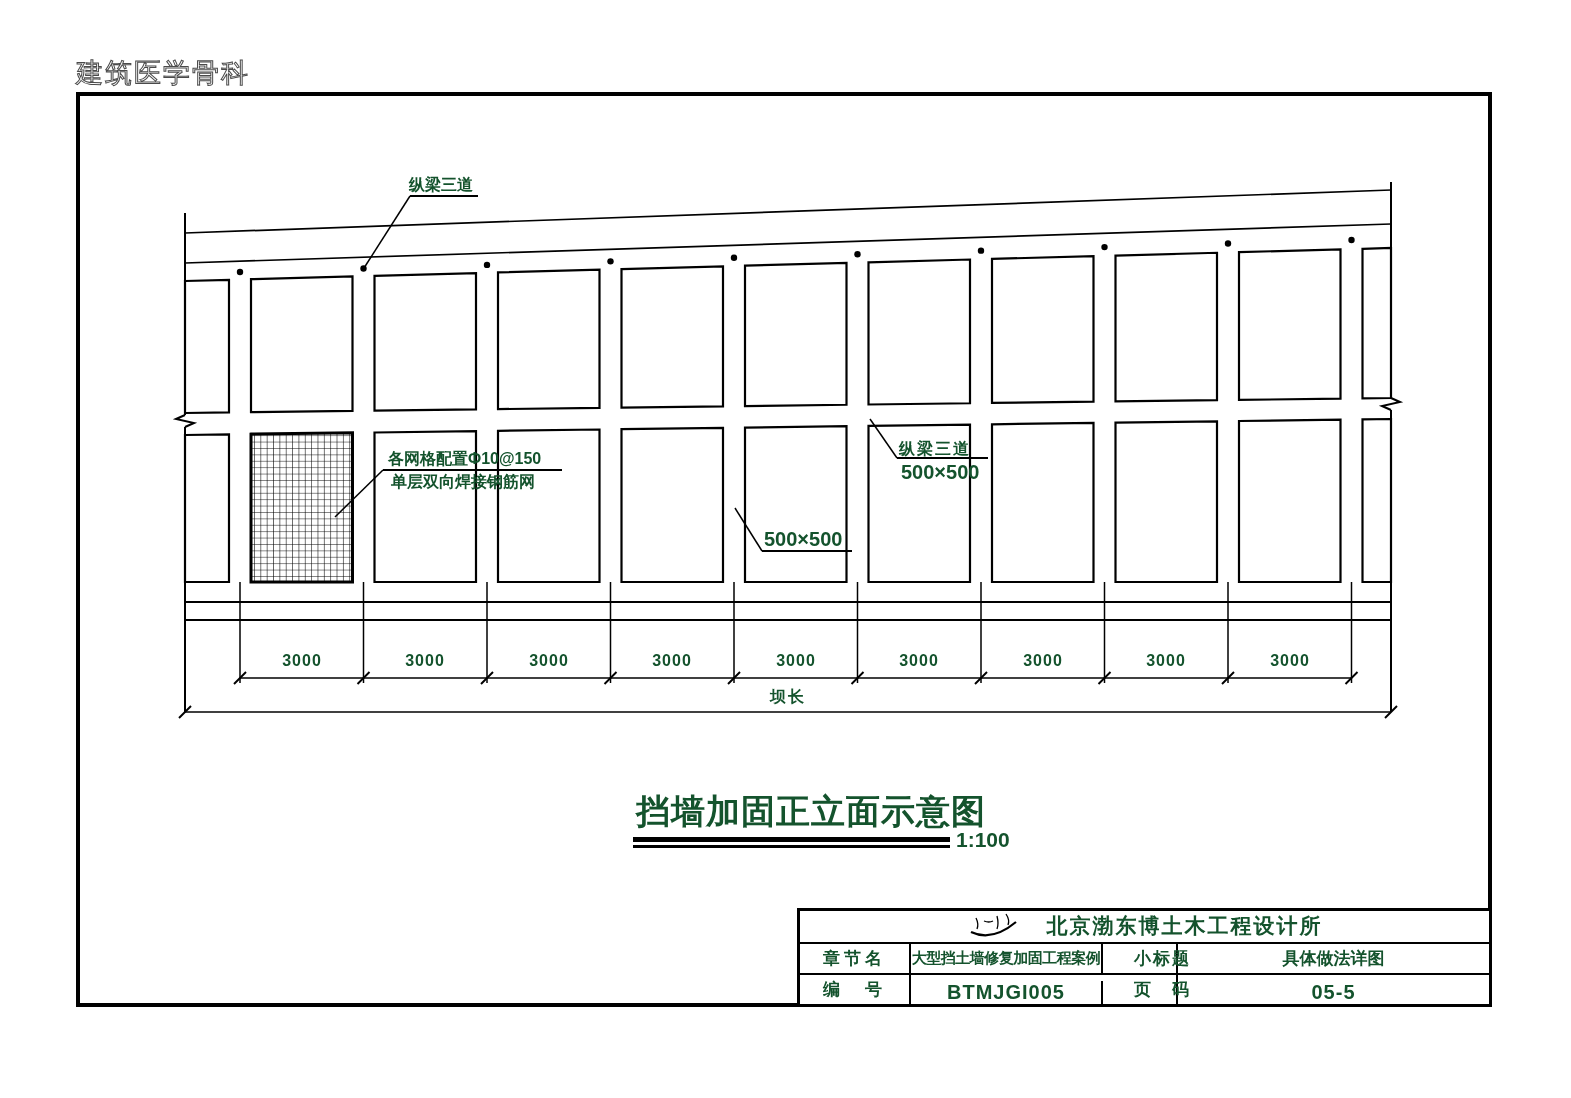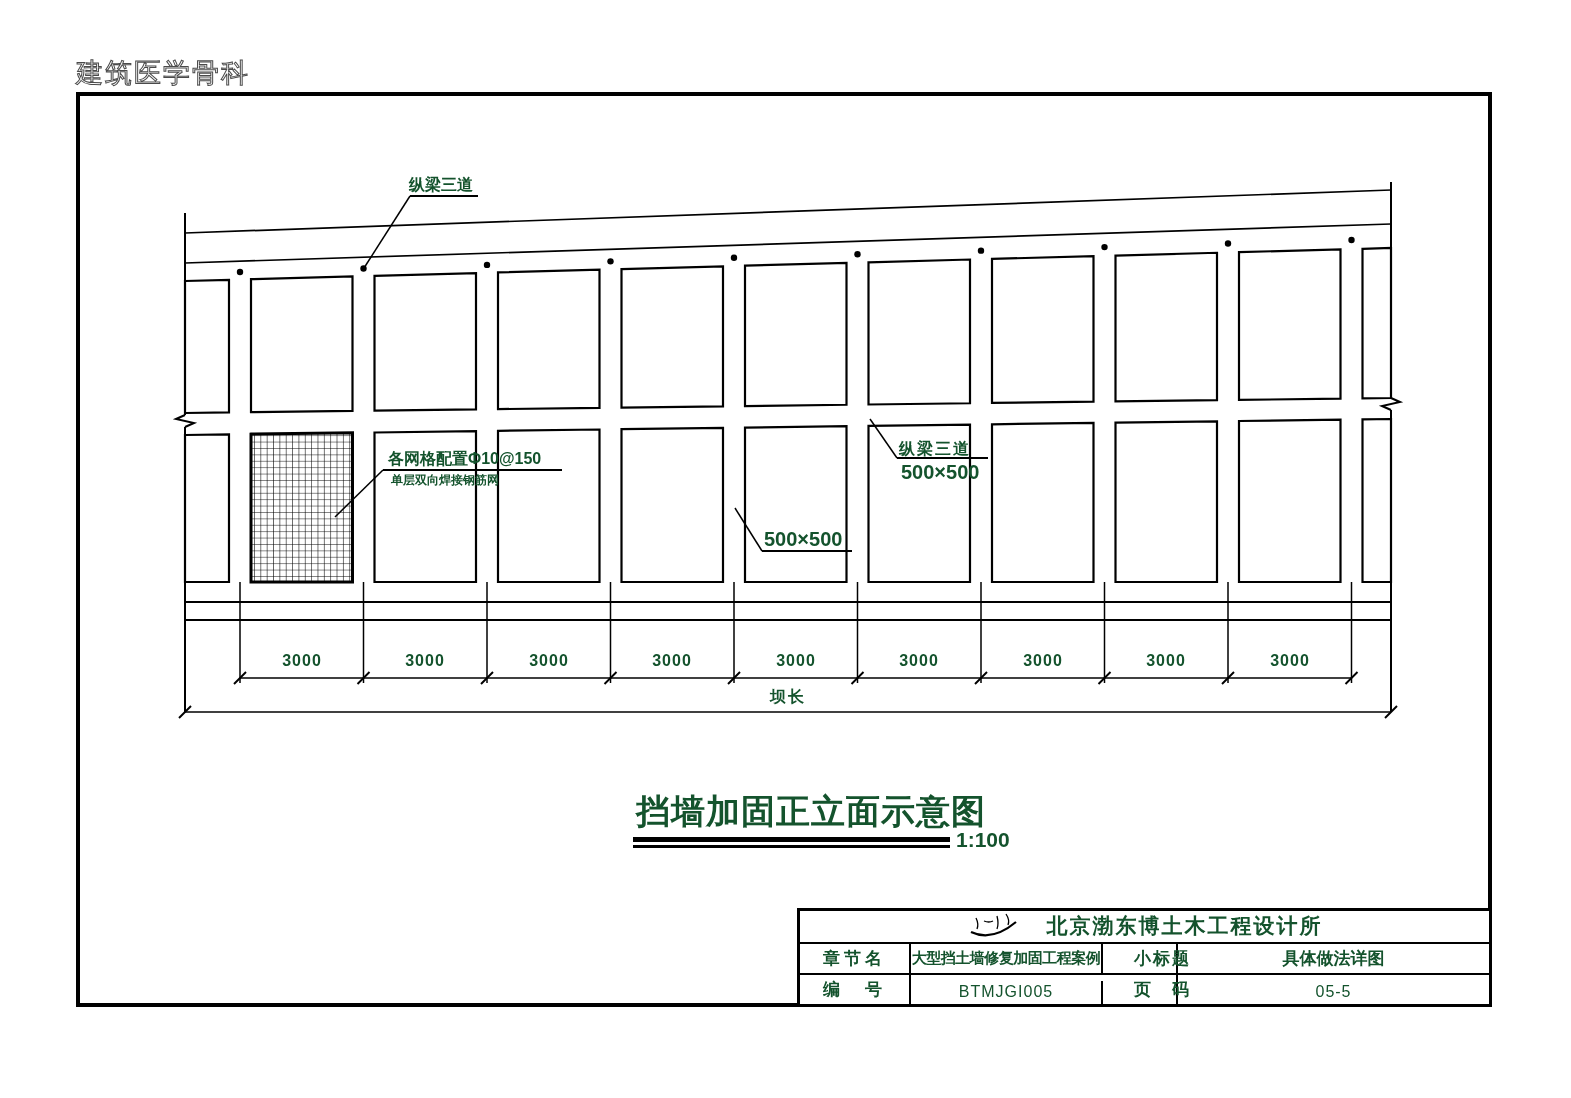--- a/index.html
+++ b/index.html
@@ -22,21 +22,21 @@
   .tb-r1{flex:1.05;display:flex;align-items:center;justify-content:center;gap:28px;font-family:Liberation Mono, monospace;}
   .tb-company{font-size:21px;font-weight:bold;letter-spacing:2px;}
   .tb-row{flex:1;display:flex;border-top:2px solid #000;}
   .tb-cell{display:flex;align-items:center;justify-content:center;box-sizing:border-box;
       font-size:17px;font-weight:bold;white-space:nowrap;}
   .tb-c1{width:111px;border-right:2px solid #000;letter-spacing:4px;}
   .tb-c2{width:192px;border-right:2px solid #000;}
   .tb-c3{width:75px;border-right:2px solid #000;letter-spacing:2px;padding-left:46px;}
   .tb-c4{flex:1;}
   .tb-val-sm{font-size:15px;letter-spacing:-0.5px;}
-  .tb-code{font-size:16px;font-weight:normal;letter-spacing:1px;margin-top:6px;}
+  .tb-code{font-size:20px;font-weight:bold;letter-spacing:1px;margin-top:6px;}
 </style>
 </head>
 <body>
 
 <div class="page">
 
   <svg class="wm-svg" viewBox="0 0 260 40">
     <text x="2" y="30" font-size="27" letter-spacing="2" font-family="DejaVu Serif, serif" fill="#fdfdfd" stroke="#4a4a4a" stroke-width="1">建筑医学骨科</text>
   </svg>
 
@@ -120,21 +120,21 @@
       <line x1="383" y1="470" x2="335" y2="517" stroke="#000000" stroke-width="1.5"></line>
       <line x1="762" y1="551" x2="852" y2="551" stroke="#000000" stroke-width="1.8"></line>
       <line x1="762" y1="551" x2="735" y2="508" stroke="#000000" stroke-width="1.5"></line>
       <line x1="897" y1="458" x2="988" y2="458" stroke="#000000" stroke-width="1.8"></line>
       <line x1="897" y1="458" x2="870" y2="419" stroke="#000000" stroke-width="1.5"></line>
     </svg>
 
   <div class="lbl" style="left:409px;top:177px;font-size:16px;">纵梁三道</div>
 
   <div class="lbl" style="left:388px;top:451px;font-size:16px;">各网格配置Φ10@150</div>
-  <div class="lbl" style="left:391px;top:474px;font-size:12px;">单层双向焊接钢筋网</div>
+  <div class="lbl" style="left:391px;top:474px;font-size:16px;">单层双向焊接钢筋网</div>
 
   <div class="lbl" style="left:899px;top:441px;font-size:16px;letter-spacing:2px;">纵梁三道</div>
   <div class="lbl" style="left:901px;top:462px;font-size:20px;">500×500</div>
 
   <div class="lbl" style="left:764px;top:529px;font-size:20px;">500×500</div>
 
   <div class="dim" style="left:257px;top:653px;">3000</div>
   <div class="dim" style="left:380px;top:653px;">3000</div>
   <div class="dim" style="left:504px;top:653px;">3000</div>
   <div class="dim" style="left:627px;top:653px;">3000</div>

